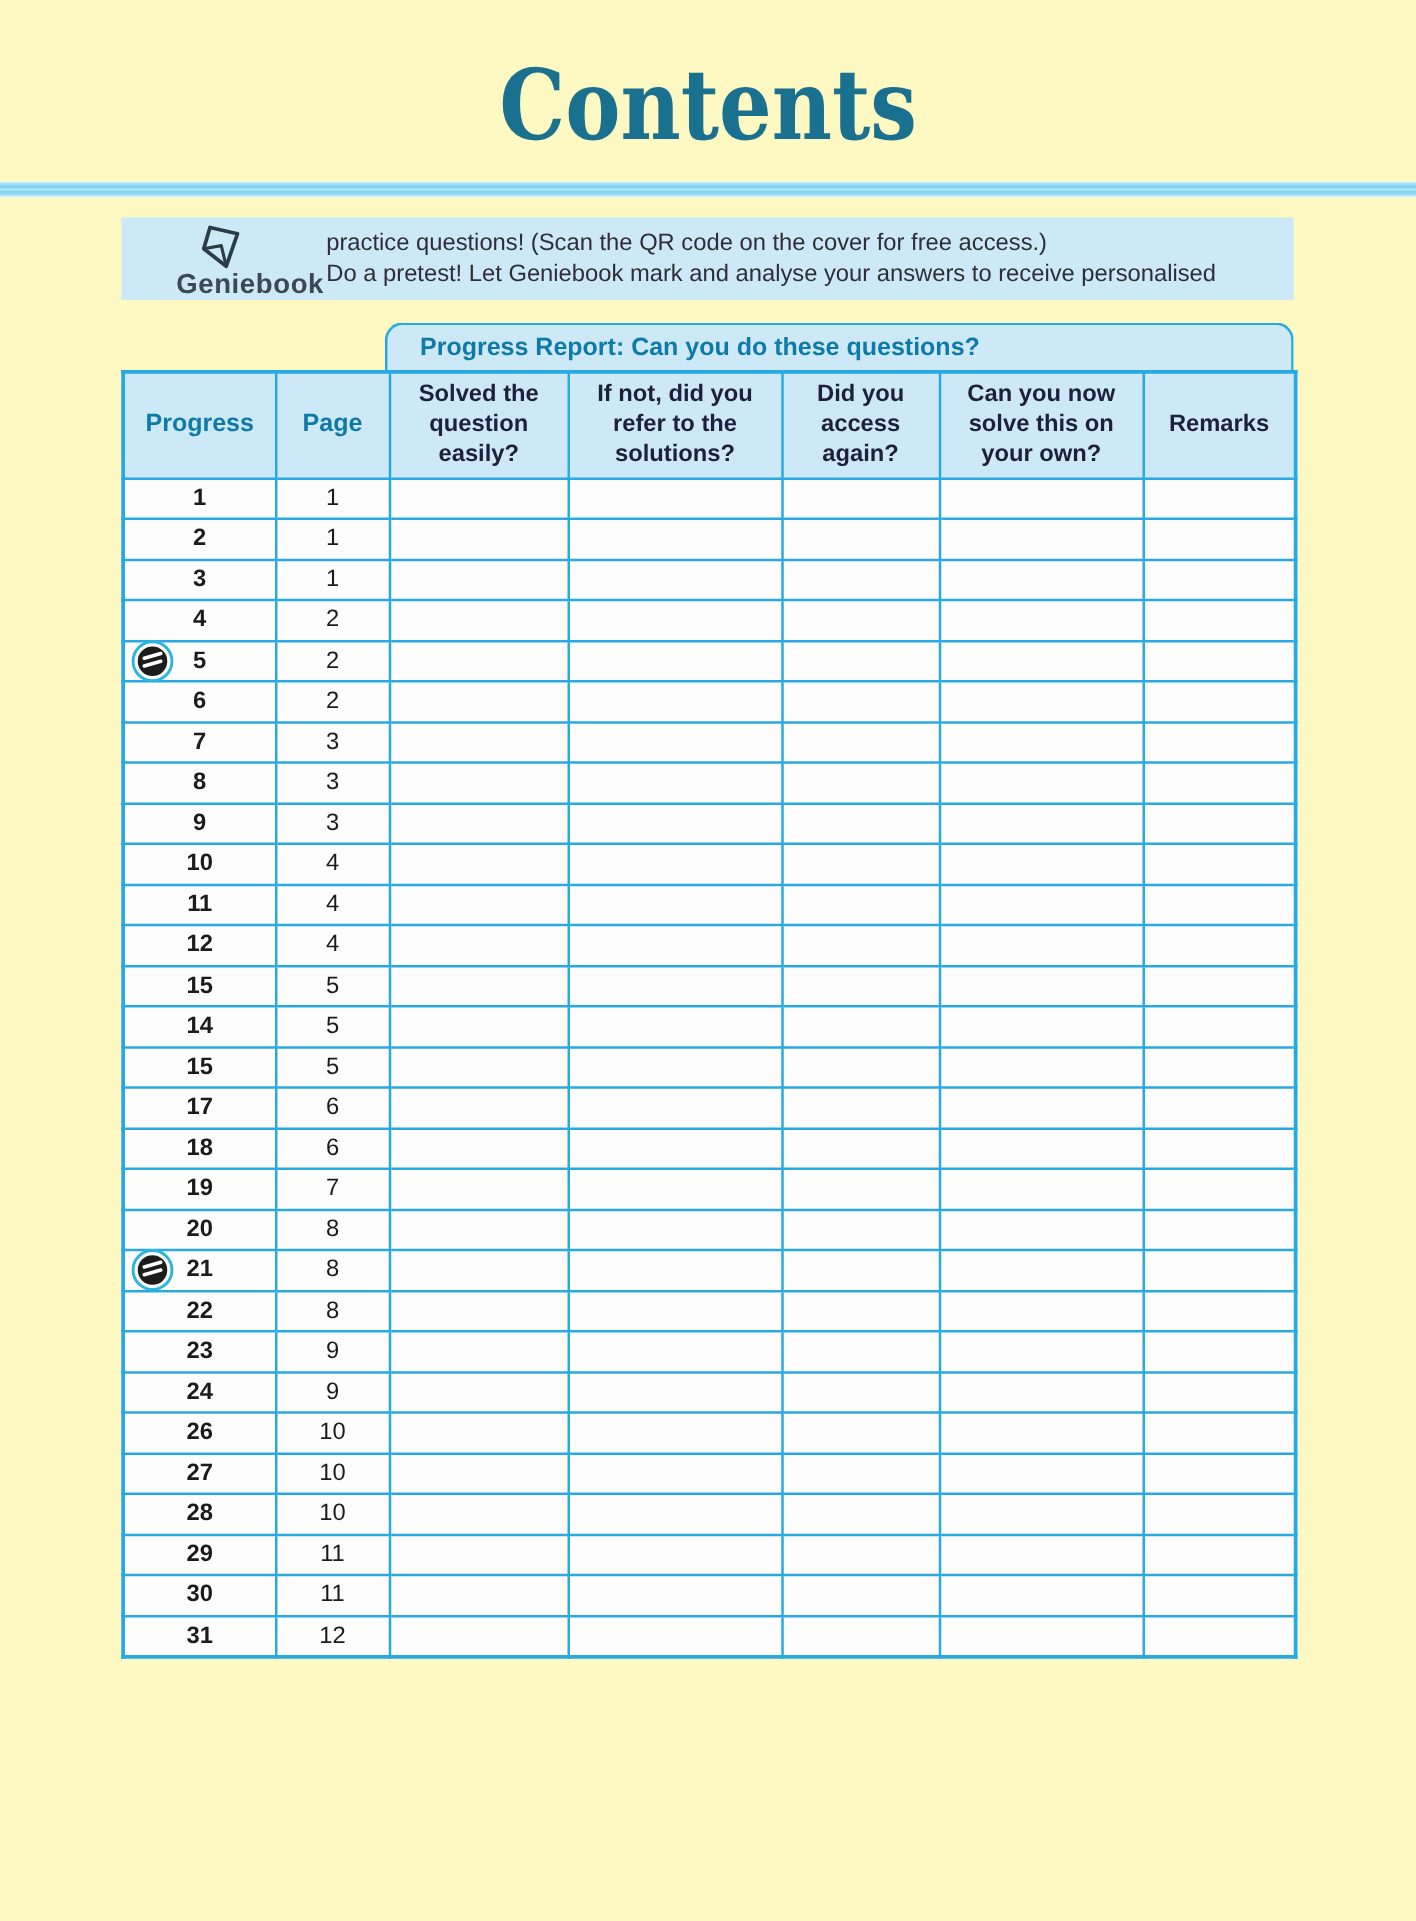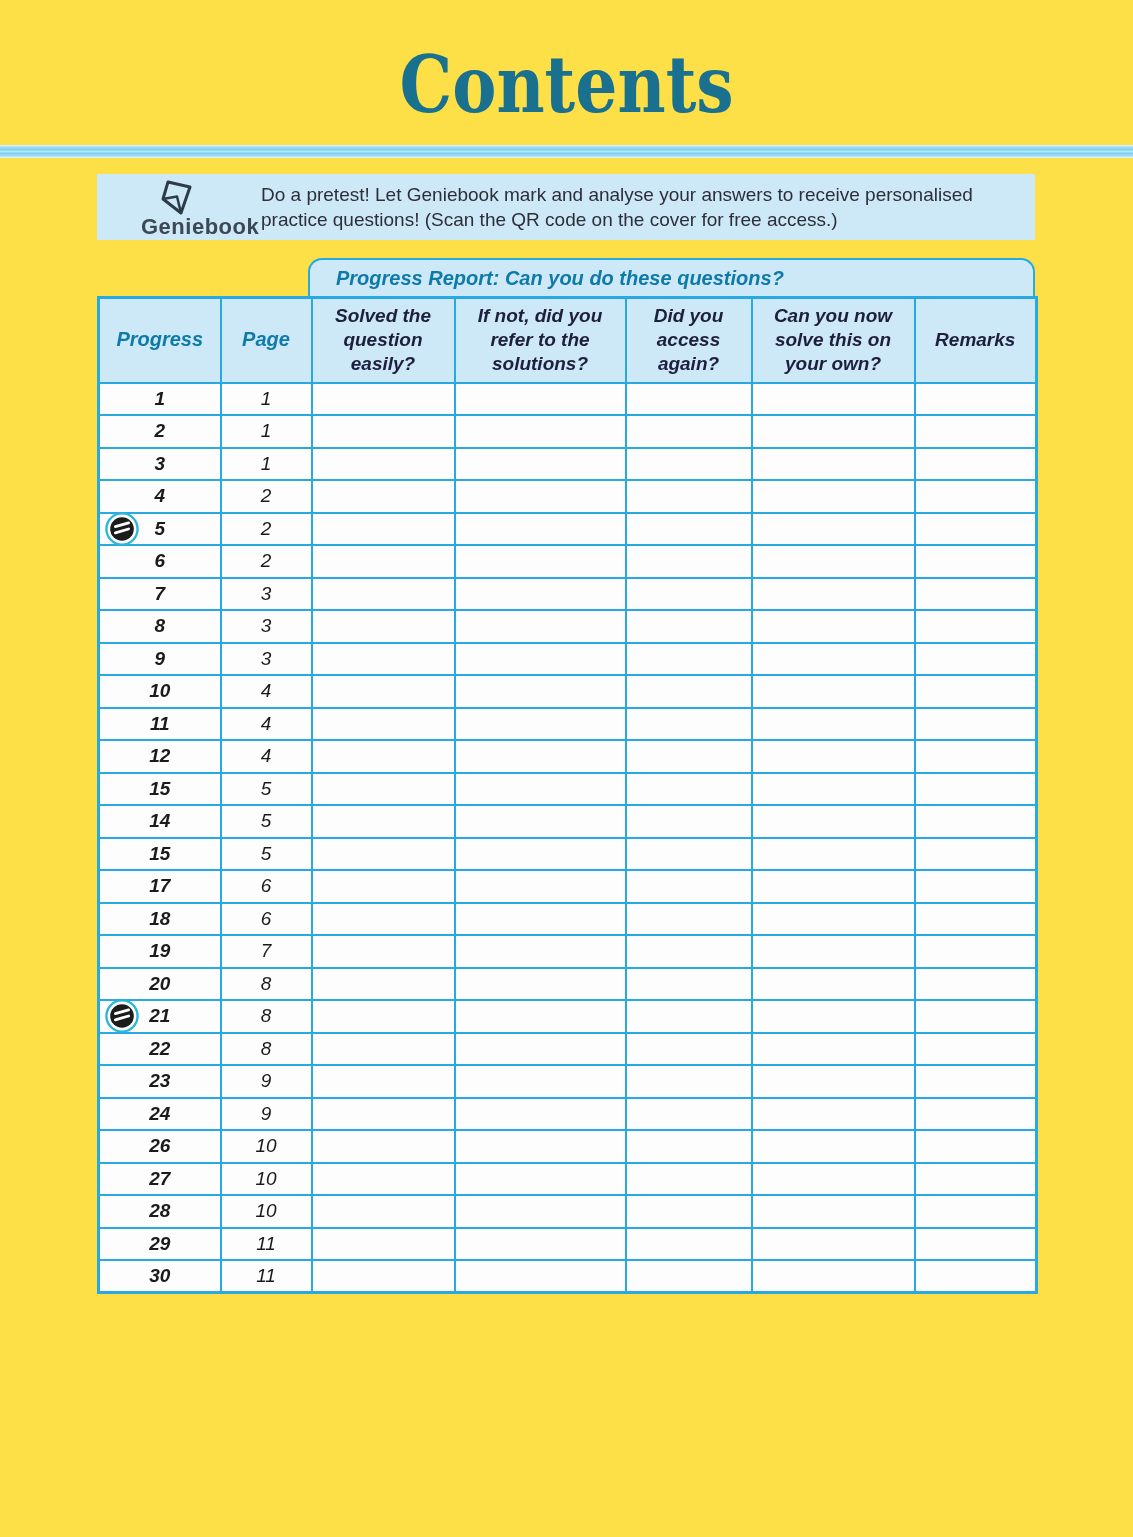--- a/index.html
+++ b/index.html
@@ -1,21 +1,21 @@
 <!DOCTYPE html>
 <html><head>
 <meta charset="utf-8">
 <style>
   * { box-sizing: border-box; }
   html, body { margin: 0; padding: 0; background: #ffffff; }
   .page {
     position: relative;
     width: 1133px;
     height: 1537px;
-    background: #fde047;
+    background: #fef9c3;
     font-family: "Liberation Sans", sans-serif;
     overflow: hidden;
   }
 
   
   .title {
     position: absolute;
     top: 42px;
     left: 0;
     width: 100%;
@@ -75,21 +75,20 @@
     padding-left: 6px;
     padding-right: 10px;
   }
 
   
   .table-wrap {
     position: absolute;
     top: 258px;
     left: 97px;
     width: 970px;
-    font-style: italic;
   }
   .progress-band {
     position: relative;
     margin-left: 211px;
     width: 727px;
     height: 38px;
     background: #cde9f7;
     border: 2px solid #29a9e1;
     border-bottom: none;
     border-top-left-radius: 14px;
@@ -162,22 +161,22 @@
 
   <div class="banner">
     <div class="logo-block">
       <svg width="36" height="38" viewBox="0 0 36 38">
         <path d="M10 4 L32 9 L23 35 L5 21 Z" fill="none" stroke="#2d3b47" stroke-width="3" stroke-linejoin="round"></path>
         <path d="M5 21 L19 18.5 L23 35" fill="none" stroke="#2d3b47" stroke-width="2.5" stroke-linejoin="round"></path>
       </svg>
       <div class="logo-text">Geniebook</div>
     </div>
     <div class="banner-text">
+      <div>practice questions! (Scan the QR code on the cover for free access.)</div>
       <div>Do a pretest! Let Geniebook mark and analyse your answers to receive personalised</div>
-      <div>practice questions! (Scan the QR code on the cover for free access.)</div>
     </div>
   </div>
 
   <div class="table-wrap">
     <div class="progress-band">
       <span>Progress Report: Can you do these questions?</span>
     </div>
 
     <table class="contents">
       <colgroup>
@@ -456,17 +455,26 @@
           </tr>
           <tr>
             <td class="qcell"><span>30</span></td>
             <td>11</td>
             <td></td>
             <td></td>
             <td></td>
             <td></td>
             <td></td>
           </tr>
+          <tr>
+            <td class="qcell"><span>31</span></td>
+            <td>12</td>
+            <td></td>
+            <td></td>
+            <td></td>
+            <td></td>
+            <td></td>
+          </tr>
         </tbody>
     </table>
   </div>
 
 </div>
 
 </body></html>

